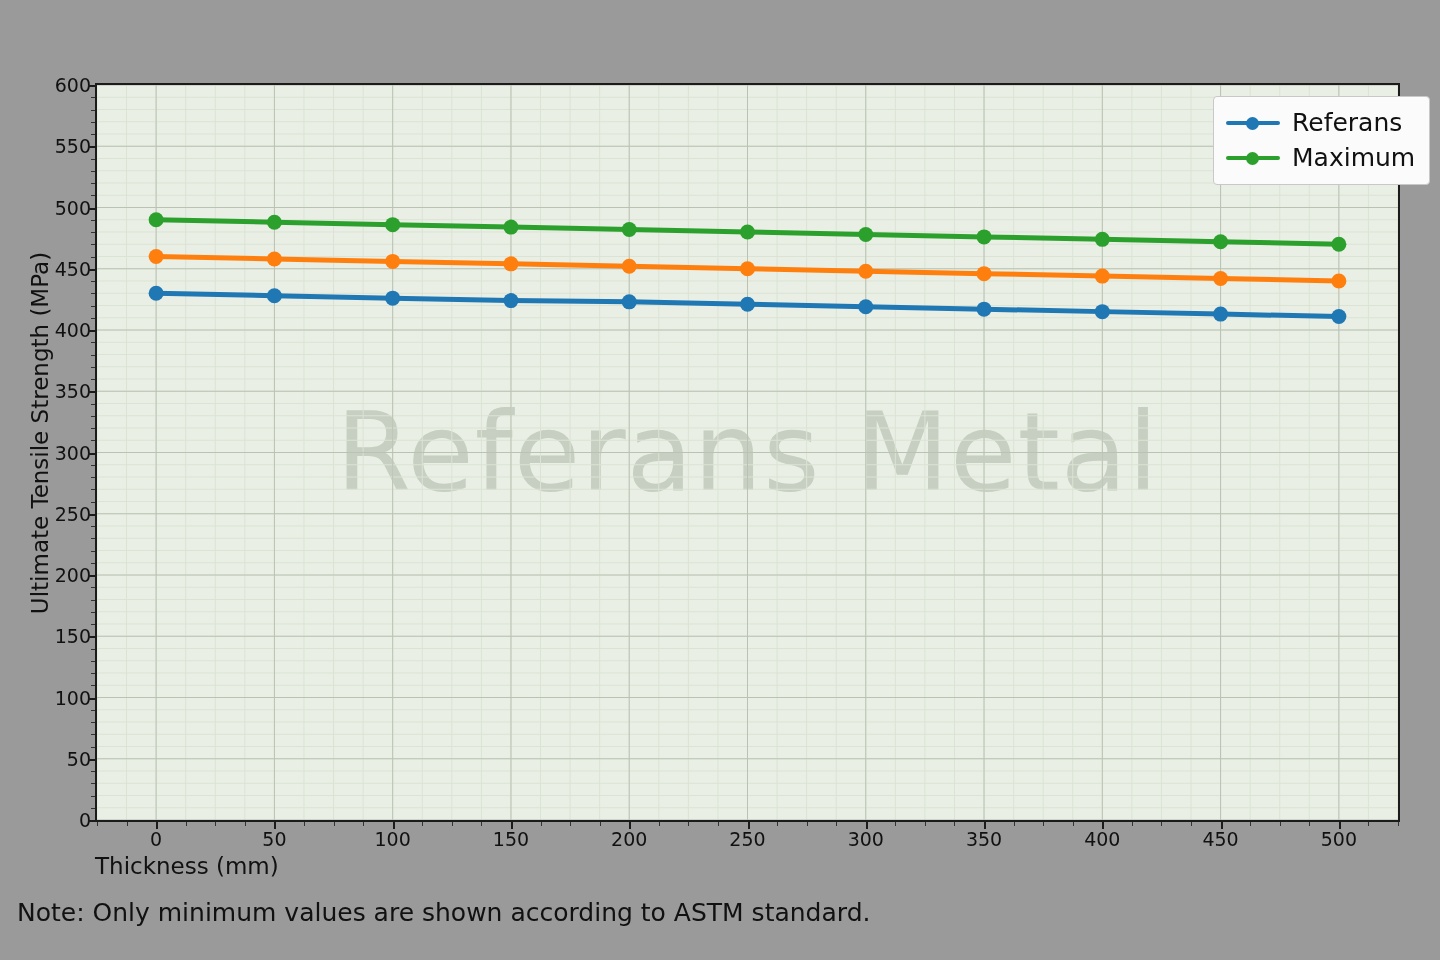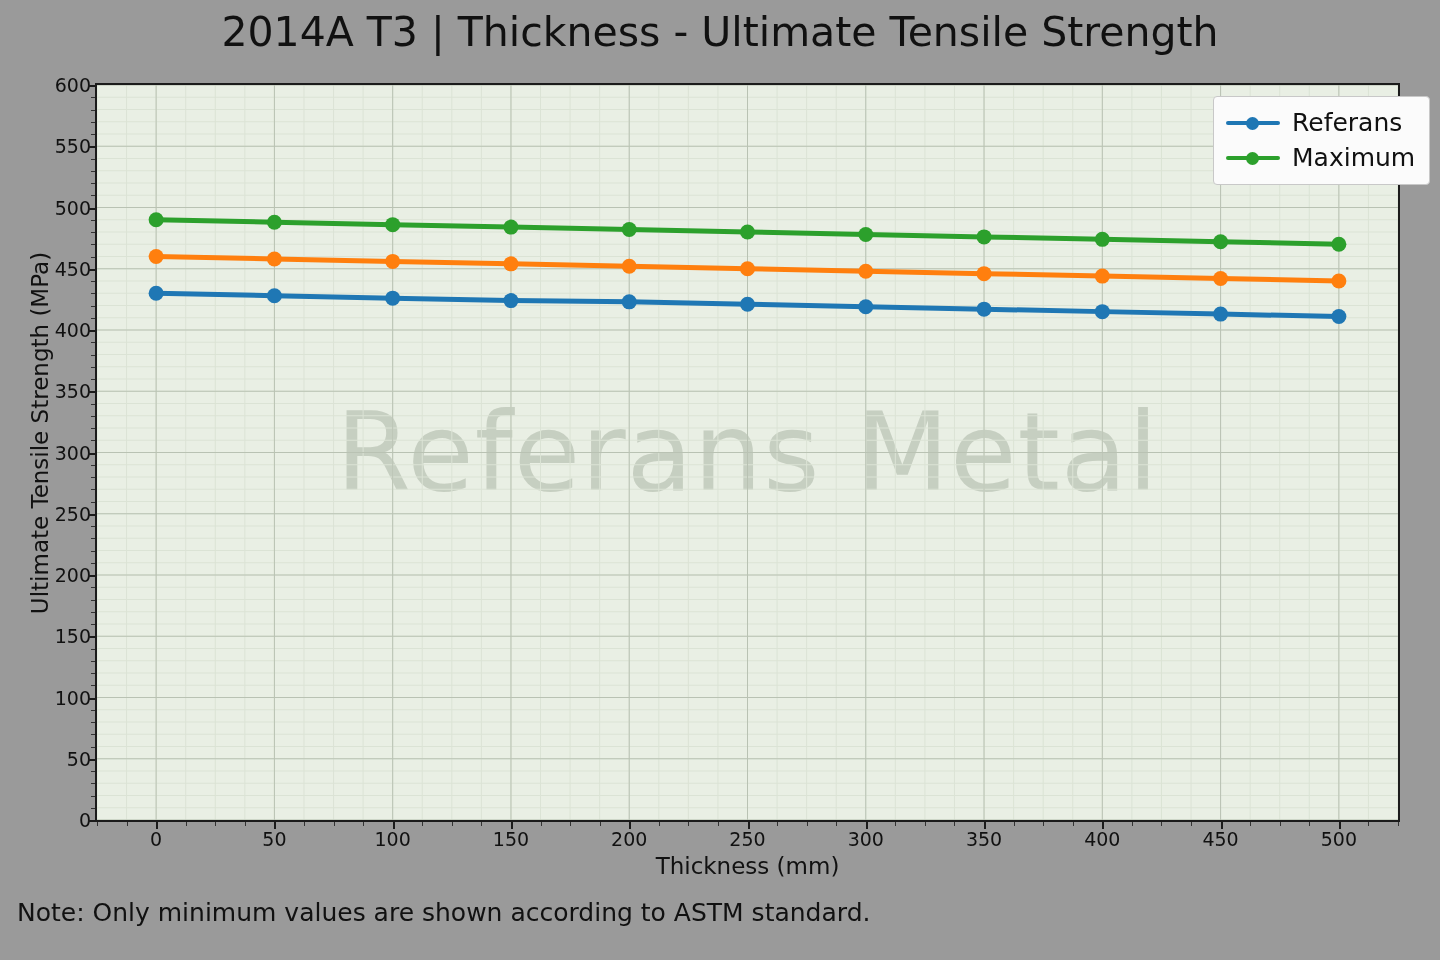--- a/index.html
+++ b/index.html
@@ -75,21 +75,20 @@
     transform-origin: center center;
     font-size: 23px;
     color: #111111;
     white-space: nowrap;
   }
   #xlabel {
     position: absolute;
     left: 95px;
     top: 853px;
     width: 1305px;
-    text-align: center;
     font-size: 23px;
     color: #111111;
   }
   #note {
     position: absolute;
     left: 0;
     top: 898px;
     width: 1440px;
     font-size: 25px;
     color: #111111;
@@ -180,21 +179,20 @@
     font-size: 25px;
     color: #111111;
     white-space: nowrap;
   }
 </style>
 </head>
 <body>
 
 <div id="figure">
 
-  <div id="chart-title">2014A T3 | Thickness - Ultimate Tensile Strength</div>
 
   <div id="plot-area">
     <div id="watermark">Referans Metal</div>
     <svg id="plot-svg" viewBox="0 0 1301 735" preserveAspectRatio="none">
       <g id="grid-minor">
           <line x1="0" y1="735" x2="1301" y2="735" stroke="#dbe3d5" stroke-width="1" vector-effect="non-scaling-stroke"></line>
           <line x1="0" y1="722.75" x2="1301" y2="722.75" stroke="#dbe3d5" stroke-width="1" vector-effect="non-scaling-stroke"></line>
           <line x1="0" y1="710.5" x2="1301" y2="710.5" stroke="#dbe3d5" stroke-width="1" vector-effect="non-scaling-stroke"></line>
           <line x1="0" y1="698.25" x2="1301" y2="698.25" stroke="#dbe3d5" stroke-width="1" vector-effect="non-scaling-stroke"></line>
           <line x1="0" y1="686" x2="1301" y2="686" stroke="#dbe3d5" stroke-width="1" vector-effect="non-scaling-stroke"></line>

